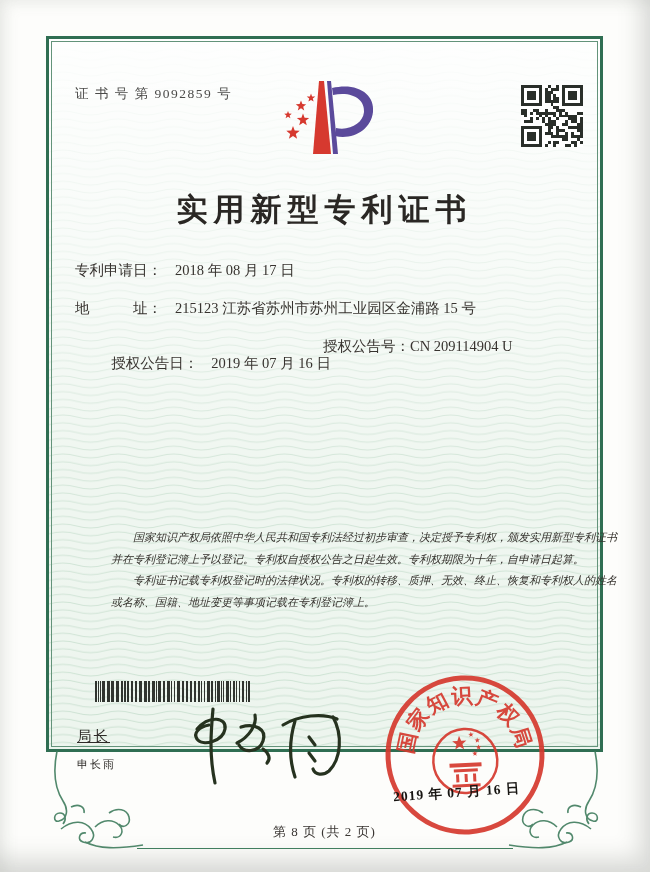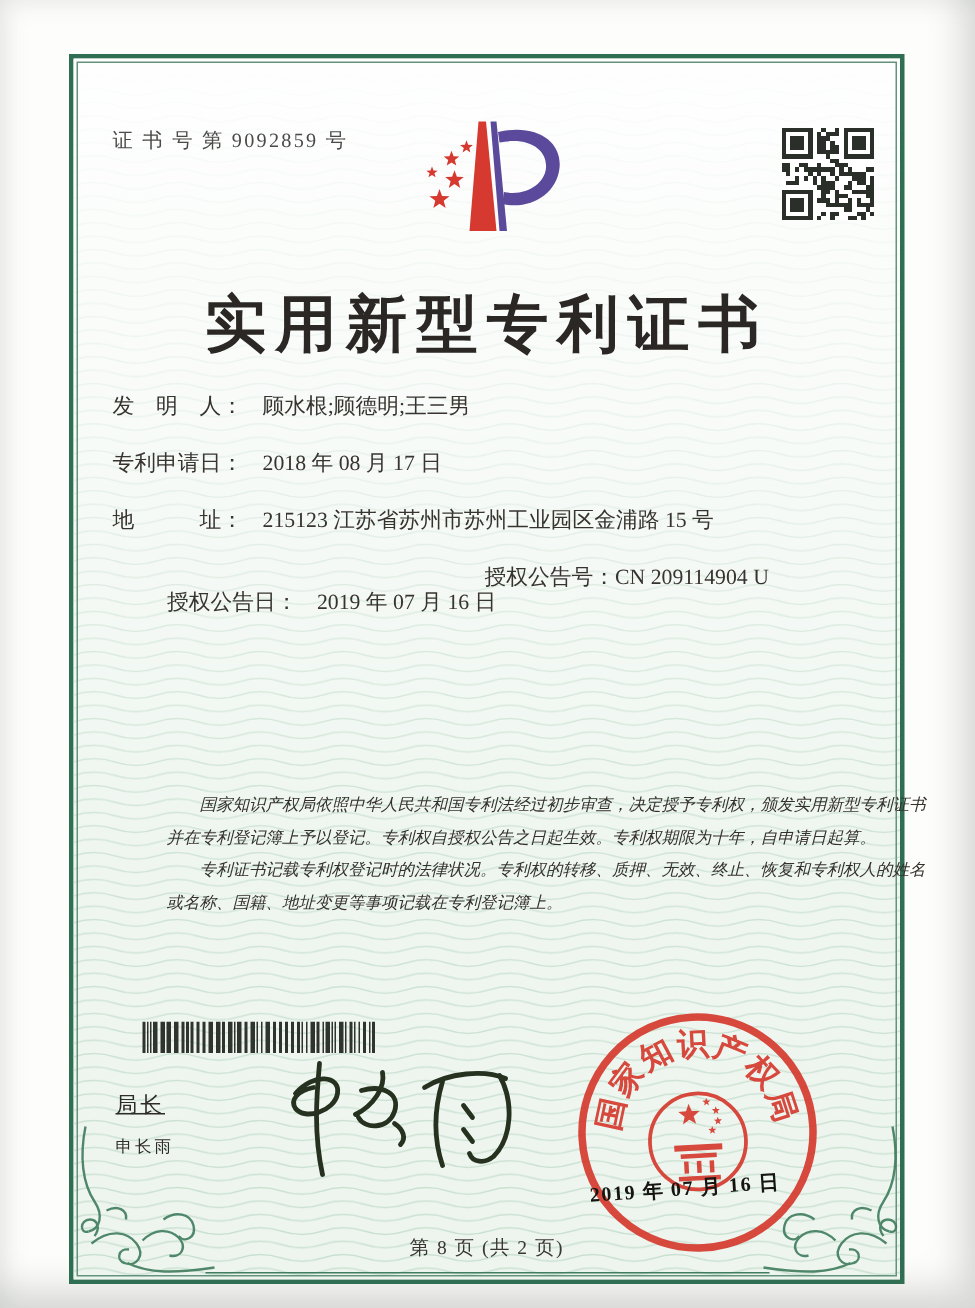--- a/index.html
+++ b/index.html
@@ -4,37 +4,37 @@
 <style>
   html,body{margin:0;padding:0;background:#ffffff;}
   .page{
     position:relative;width:650px;height:872px;overflow:hidden;
     background:#fdfdfb;
     box-shadow:inset -10px -14px 22px rgba(85,92,86,.20), inset 6px 4px 14px rgba(110,118,112,.10);
     font-family:"Liberation Serif","DejaVu Serif",serif;
     color:#3a3633;
   }
   .frame{
-    position:absolute;left:46px;top:36px;width:557px;height:820px;
+    position:absolute;left:46px;top:36px;width:557px;height:716px;
     box-sizing:border-box;border:3px solid #2f6e52;background:#f0f7f1;
   }
   .frame::before{
     content:"";position:absolute;inset:2px;border:1px solid #63937a;pointer-events:none;z-index:2;
   }
   .bg-waves{position:absolute;inset:0;width:100%;height:100%;z-index:0;}
   .content{position:absolute;inset:0;z-index:3;}
   .cert-number{
     position:absolute;left:26px;top:46px;font-size:13.5px;letter-spacing:1.5px;
     color:#4a4a48;white-space:pre;
   }
   .logo{position:absolute;left:226px;top:36px;width:110px;height:94px;}
   .qr{position:absolute;left:472px;top:46px;width:62px;height:62px;}
   .title{
     position:absolute;left:0;top:150px;width:100%;text-align:center;
-    font-size:41px;font-weight:bold;letter-spacing:6px;color:#2a2724;
+    font-size:31px;font-weight:bold;letter-spacing:6px;color:#2a2724;
   }
   .fields{position:absolute;left:26px;top:222px;width:505px;font-size:14.5px;color:#37332f;}
   .field-row{height:18px;margin-bottom:20px;position:relative;white-space:pre;}
   .field-label{display:inline-block;min-width:100px;white-space:pre;}
   .field-value{white-space:pre;}
   .grant-pair2{position:absolute;left:248px;top:0;white-space:pre;}
   .paragraphs{
     position:absolute;left:26px;top:488px;width:510px;
     font-size:11px;line-height:21.5px;color:#34312c;font-style:italic;margin-left:36px;
   }
@@ -235,21 +235,20 @@
           <rect x="15" y="1" width="5" height="5" fill="#ffffff"></rect>
           <rect x="16" y="2" width="3" height="3" fill="#2a2f2a"></rect>
           <rect x="0" y="14" width="7" height="7" fill="#2a2f2a"></rect>
           <rect x="1" y="15" width="5" height="5" fill="#ffffff"></rect>
           <rect x="2" y="16" width="3" height="3" fill="#2a2f2a"></rect>
         </svg>
 
       <div class="title">实用新型专利证书</div>
 
       <div class="fields">
-        <div class="field-row"><span class="field-label">发　明　人：</span><span class="field-value">顾水根;顾德明;王三男</span></div>
         <div class="field-row"><span class="field-label">专利申请日：</span><span class="field-value">2018 年 08 月 17 日</span></div>
         <div class="field-row"><span class="field-label">地　　　址：</span><span class="field-value">215123 江苏省苏州市苏州工业园区金浦路 15 号</span></div>
         <div class="field-row">
           <span class="field-label">授权公告日：</span><span class="field-value">2019 年 07 月 16 日</span>
           <span class="grant-pair2"><span>授权公告号：</span><span>CN 209114904 U</span></span>
         </div>
       </div>
 
       <div class="paragraphs">
         <p>国家知识产权局依照中华人民共和国专利法经过初步审查，决定授予专利权，颁发实用新型专利证书并在专利登记簿上予以登记。专利权自授权公告之日起生效。专利权期限为十年，自申请日起算。</p>

